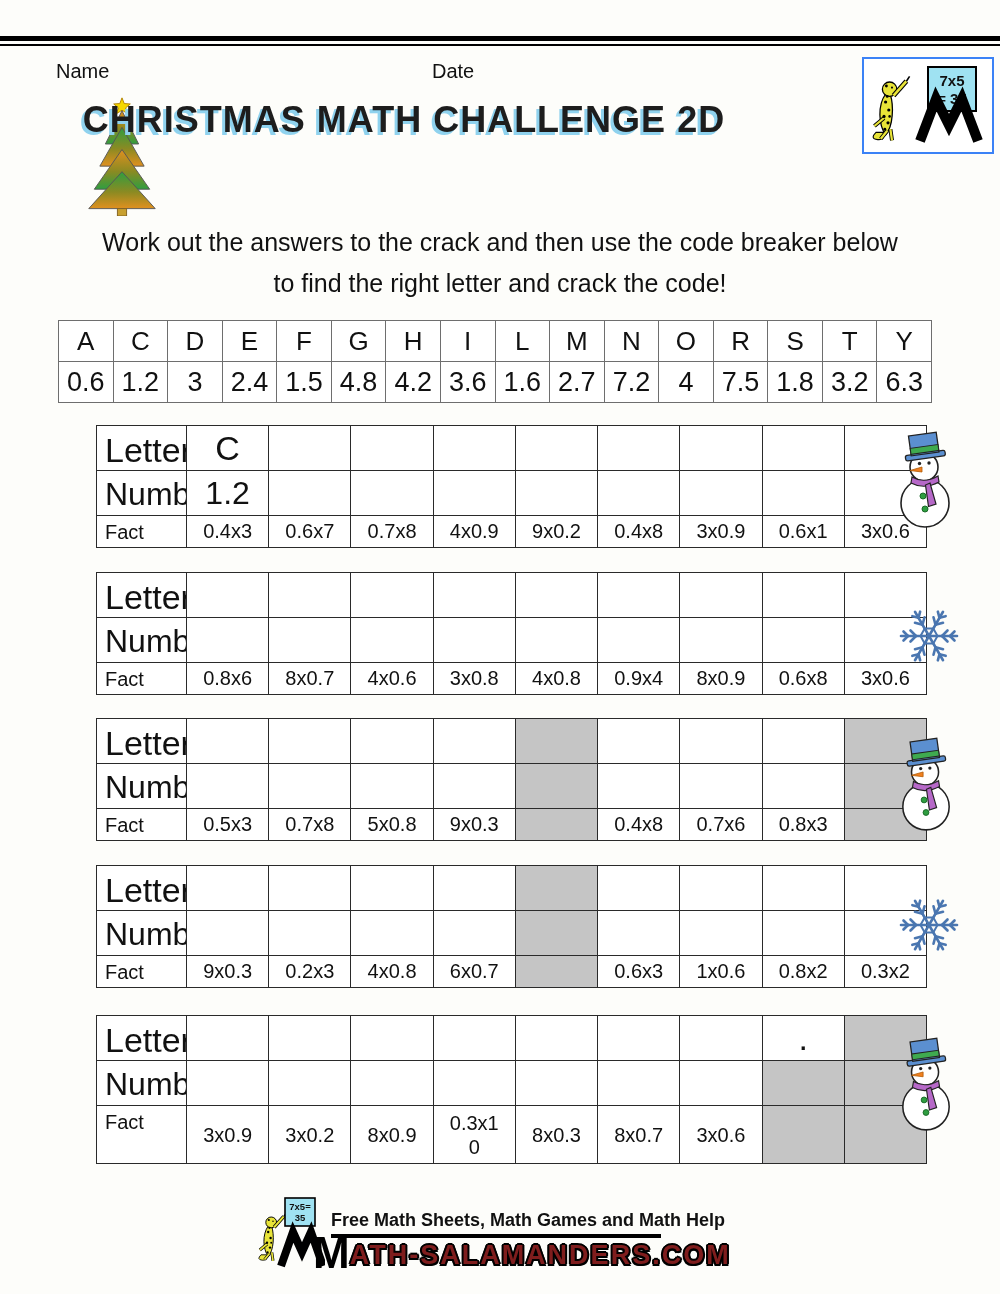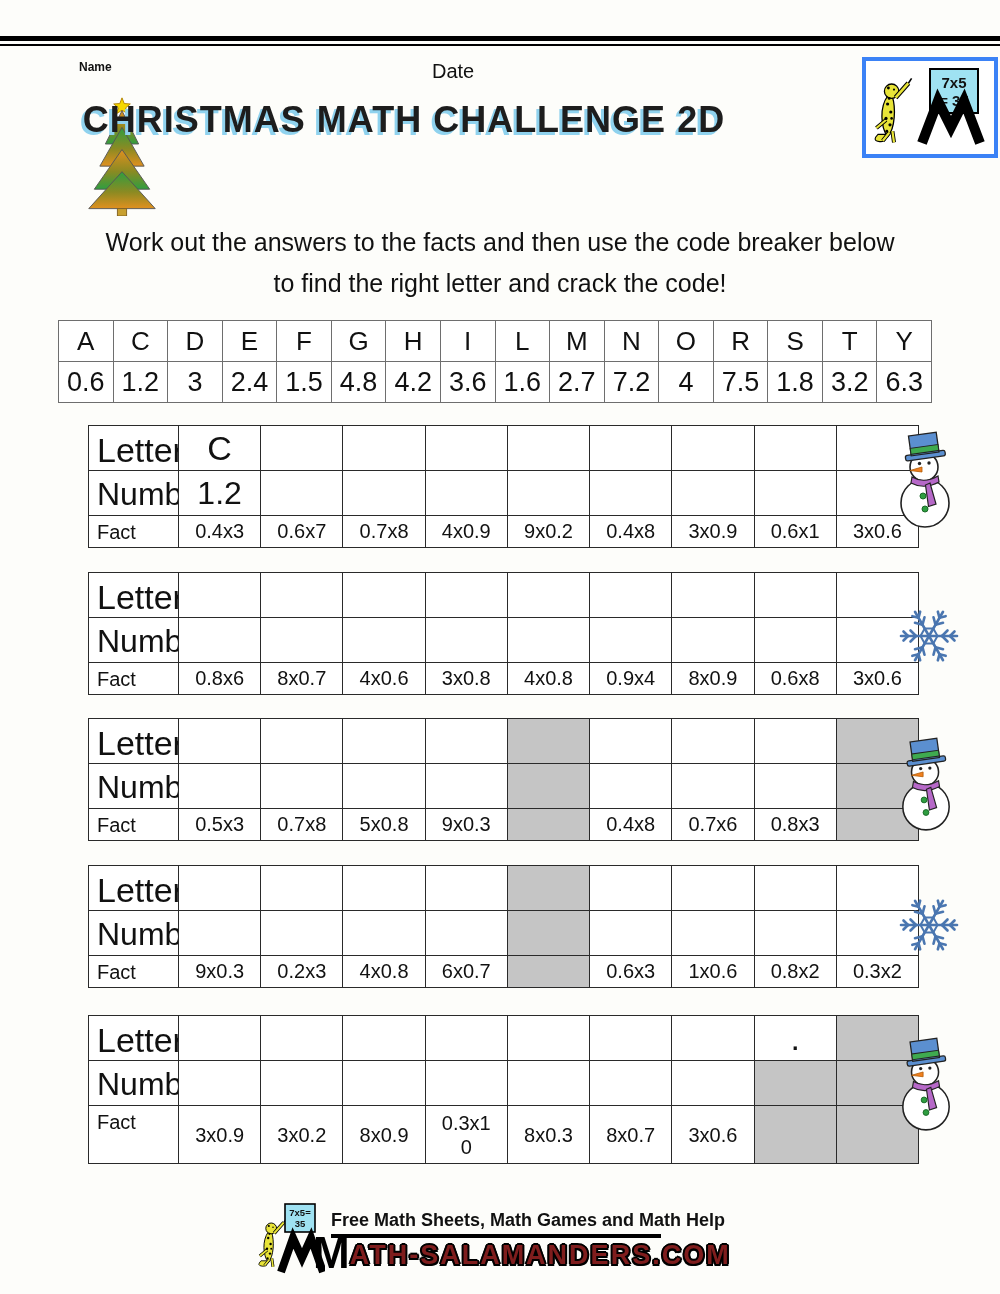--- a/index.html
+++ b/index.html
@@ -3,66 +3,66 @@
 <meta charset="utf-8">
 <style>
   html,body{margin:0;padding:0;background:#fff;}
   #page{position:relative;width:1000px;height:1294px;background:#fdfdfa;overflow:hidden;
         font-family:"Liberation Sans",sans-serif;color:#111;}
 
   
   .toprule{position:absolute;top:36px;left:0;width:1000px;height:3px;
            border-top:5px solid #000;border-bottom:2px solid #000;}
 
-  .name-label{position:absolute;top:60px;left:79px;font-size:12px;font-weight:bold;}
+  .name-label{position:absolute;top:60px;left:56px;font-size:20px;}
   .date-label{position:absolute;top:60px;left:432px;font-size:20px;}
 
   
   .titles{position:absolute;top:102px;left:0;width:808px;text-align:center;}
   .title-line{font-weight:bold;font-size:36px;letter-spacing:1px;color:#1d1d1d;
               text-shadow:-3px 3px 0 #8fd2ee;line-height:1.0;}
   .title-line.second{margin-top:15px;}
 
   
   .instructions{position:absolute;top:222px;left:0;width:1000px;text-align:center;
                 font-size:25px;line-height:41px;color:#111;}
 
   
   .code-table{position:absolute;top:320px;left:58px;border-collapse:collapse;table-layout:fixed;width:874px;background:#fff;}
   .code-table td{border:1px solid #6e6e6e;text-align:center;height:38px;overflow:hidden;}
   .code-table .letters-row td{font-size:26px;}
   .code-table .values-row td{font-size:27px;}
 
   
-  .puzzle{position:absolute;left:52px;padding-left:36px;}
+  .puzzle{position:absolute;left:60px;padding-left:36px;}
   .puzzle table{border-collapse:collapse;table-layout:fixed;width:831px;background:#fff;}
   .puzzle td{border:1px solid #2a2a2a;text-align:center;vertical-align:middle;overflow:hidden;}
   .puzzle td.lbl{width:81px;text-align:left;vertical-align:top;padding:5px 0 0 8px;font-size:15px;}
   .puzzle tr.r-letter{height:45px;} .puzzle tr.r-number{height:45px;} .puzzle tr.r-fact{height:32px;}
   .puzzle tr.r-letter td{font-size:34px;}
   .puzzle tr.r-number td{font-size:32px;}
   .puzzle tr.r-fact td{font-size:20px;margin-left:21px;}
   .puzzle td.gray{background:#c5c5c5;}
   .puzzle.wrapfacts tr.r-fact{height:58px;}
   .puzzle.wrapfacts tr.r-fact span{display:inline-block;max-width:56px;word-break:break-all;line-height:1.2;}
   #puzzle-0{top:425px;} #puzzle-1{top:572px;} #puzzle-2{top:718px;} #puzzle-3{top:865px;} #puzzle-4{top:1015px;}
 
   
   .deco{position:absolute;}
   #deco-0{left:896px;top:430px;} #deco-1{left:896px;top:597px;} #deco-2{left:898px;top:736px;}
   #deco-3{left:896px;top:886px;} #deco-4{left:898px;top:1036px;}
 
   
-  .logo-box{position:absolute;left:862px;top:57px;width:128px;height:93px;border:4px solid #3b82f6;background:#fff;}
+  .logo-box{position:absolute;left:862px;top:57px;width:128px;height:93px;border:2px solid #3b82f6;background:#fff;}
 
   
   .tree{position:absolute;left:82px;top:96px;}
 
   
-  .footer{position:absolute;top:1196px;left:0;width:916px;display:flex;justify-content:center;align-items:flex-end;}
+  .footer{position:absolute;top:1196px;left:0;width:916px;display:flex;justify-content:center;align-items:flex-start;}
   .footer-right{margin-left:6px;width:330px;}
   .footer-tagline{font-size:18px;font-weight:bold;text-align:center;white-space:nowrap;padding-top:14px;}
   .footer-divider{border-bottom:4px solid #000;margin-top:3px;}
   .wordmark{white-space:nowrap;line-height:34px;margin-top:-2px;margin-left:-18px;}
   .wordmark .bigM{font-size:44px;font-weight:bold;color:#000;vertical-align:-4px;}
   .wordmark .rest{font-size:27px;font-weight:bold;letter-spacing:2px;color:#7f1d1d;
      text-shadow:-1.5px -1.5px 0 #000,1.5px -1.5px 0 #000,-1.5px 1.5px 0 #000,1.5px 1.5px 0 #000,
                  0 2px 0 #000,0 -2px 0 #000,2px 0 0 #000,-2px 0 0 #000;}
   .hidden-defs{position:absolute;width:0;height:0;overflow:hidden;}
 </style>
@@ -162,21 +162,21 @@
     <polygon points="40,58 10,101 70,101" fill="url(#tg1)" stroke="#555" stroke-width="1"></polygon>
     <polygon points="40,82 4,122 76,122" fill="url(#tg2)" stroke="#555" stroke-width="1"></polygon>
     <rect x="35" y="122" width="10" height="8" fill="#c8a030" stroke="#806020"></rect>
   </svg>
 
   <div class="titles">
     <div class="title-line">CHRISTMAS MATH CHALLENGE 2D</div>
   </div>
 
   <div class="instructions">
-    <span>Work out the answers to the facts and then use the code breaker below</span><br>
+    <span>Work out the answers to the crack and then use the code breaker below</span><br>
     <span>to find the right letter and crack the code!</span>
   </div>
 
   <table class="code-table">
     <tbody>
       <tr class="letters-row">
           <td>A</td>
           <td>C</td>
           <td>D</td>
           <td>E</td>

